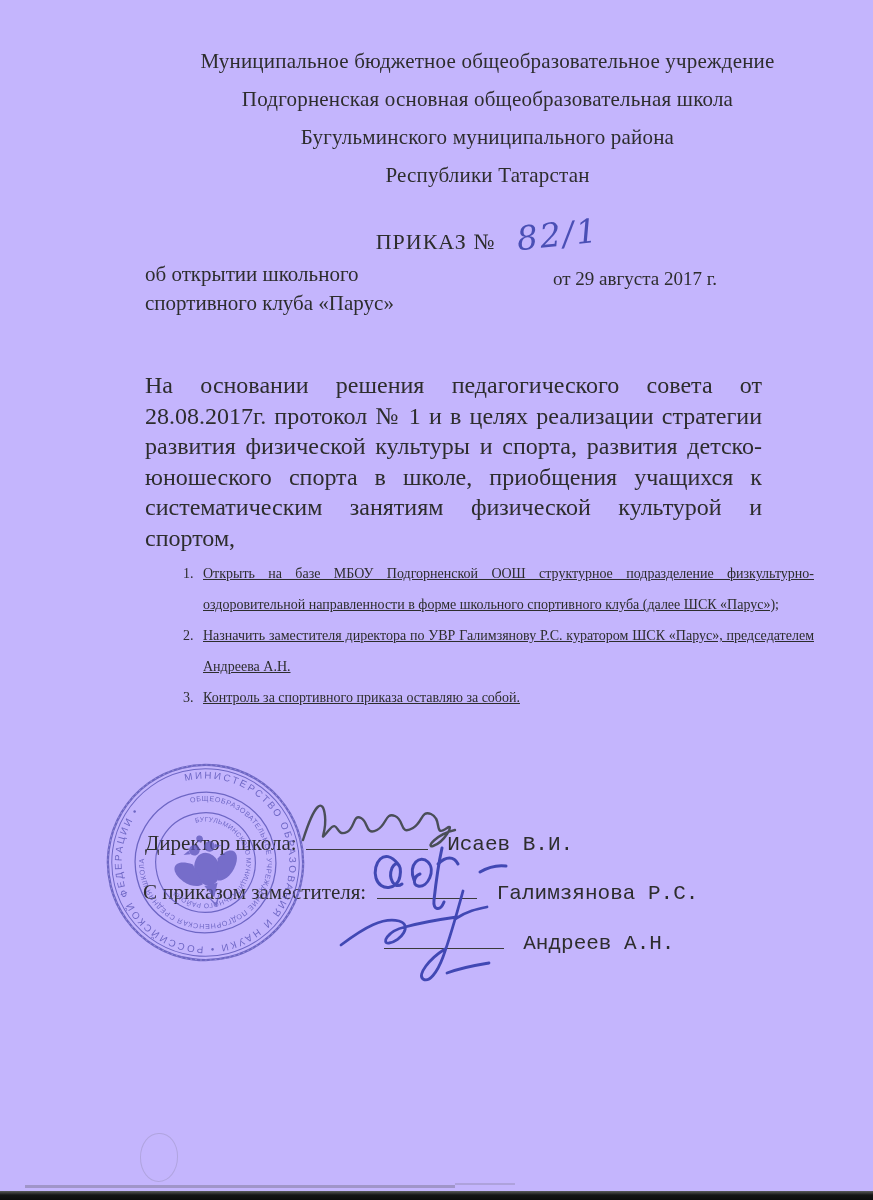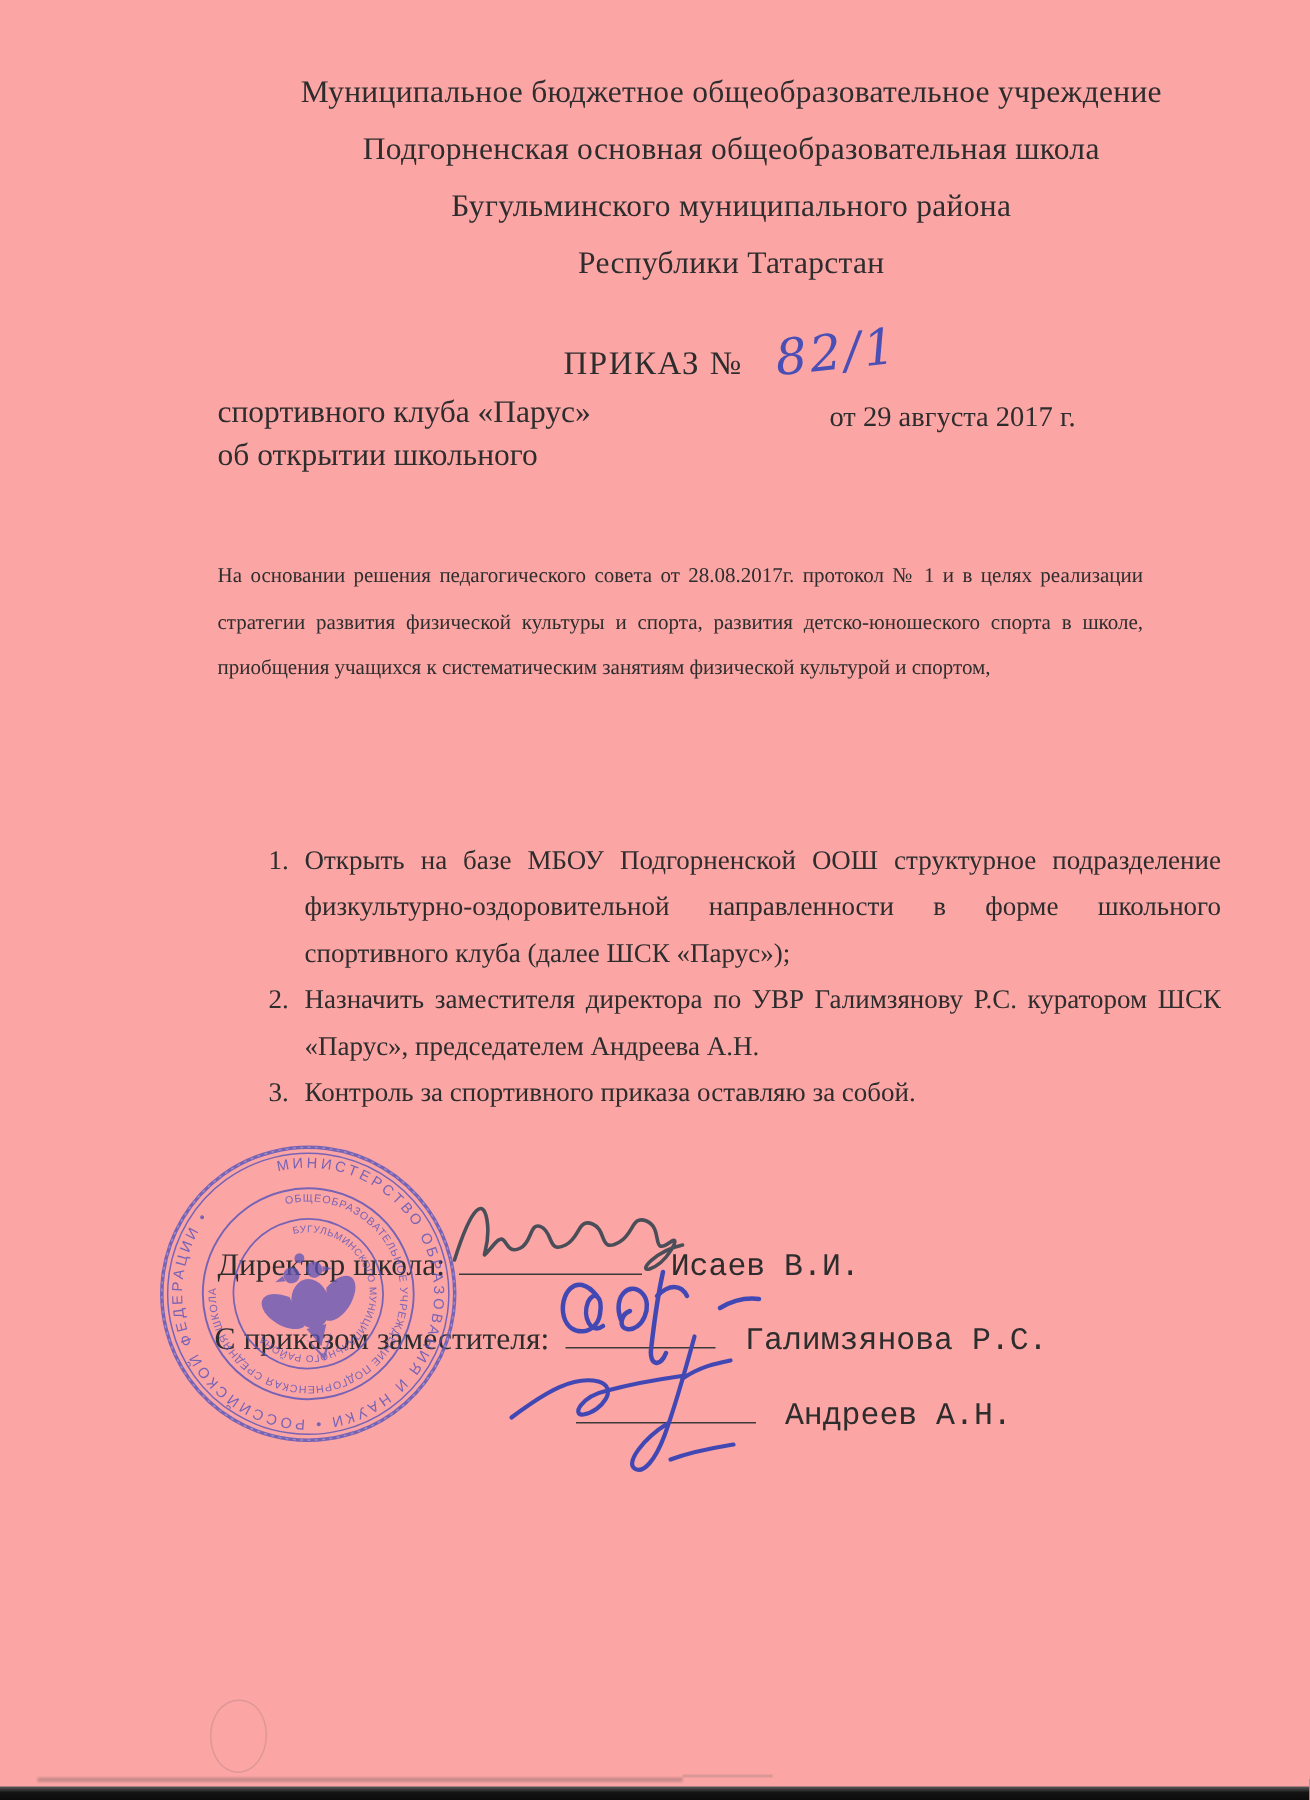--- a/index.html
+++ b/index.html
@@ -1,20 +1,20 @@
 <!DOCTYPE html>
 <html lang="ru"><head>
 <meta charset="utf-8">
 <style>
   html,body{margin:0;padding:0;background:#888;}
   .page{
     position:relative;
     width:873px;height:1200px;
     margin:0 auto;
-    background:#fca5a5;
+    background:#c4b5fd;
     overflow:hidden;
     font-family:"Liberation Serif", serif;
     color:#2d2d2d;
   }
   
   .doc-header{
     position:absolute;left:100px;top:42px;width:775px;
     text-align:center;
   }
   .doc-header .hline{
@@ -40,32 +40,32 @@
     position:absolute;left:145px;top:260px;width:300px;
     font-size:21px;line-height:29px;
   }
   .date-block{
     position:absolute;left:553px;top:268px;width:210px;
     font-size:19px;
   }
   
   .preamble{
     position:absolute;left:145px;top:370px;width:617px;
-    font-size:14px;line-height:30.5px;
+    font-size:24px;line-height:30.5px;
     text-align:justify;text-align-last:left;
   }
   
   .directive{
     position:absolute;left:145px;top:525px;
     font-size:22px;letter-spacing:.5px;
   }
   .order-list{
     position:absolute;left:145px;top:558px;width:617px;
     margin:0;padding:0 0 0 52px;
-    font-size:18px;line-height:31px;
+    font-size:14px;line-height:31px;text-decoration:underline;
   }
   .order-list li{
     text-align:justify;text-align-last:left;
     padding-left:6px;
   }
   
   .sig-row{position:absolute;font-size:21px;white-space:nowrap;}
   .sig-row .uline{
     display:inline-block;border-bottom:1.3px solid #3a3a3a;
     vertical-align:baseline;
@@ -117,22 +117,22 @@
     <div class="hline">Подгорненская основная общеобразовательная школа</div>
     <div class="hline">Бугульминского муниципального района</div>
     <div class="hline">Республики Татарстан</div>
   </div>
 
   <div class="order-title">
     <span>ПРИКАЗ №</span><span class="order-no-handwritten">82/1</span>
   </div>
 
   <div class="subject-block">
+    <div>об открытии школьного</div>
     <div>спортивного клуба «Парус»</div>
-    <div>об открытии школьного</div>
   </div>
   <div class="date-block">от 29 августа 2017 г.</div>
 
   <div class="preamble">На основании решения педагогического совета от 28.08.2017г. протокол № 1 и в целях реализации стратегии развития физической культуры и спорта, развития детско-юношеского спорта в школе, приобщения учащихся к систематическим занятиям физической культурой и спортом,</div>
 
 
   <ol class="order-list">
     <li><span>Открыть на базе МБОУ Подгорненской ООШ структурное подразделение физкультурно-оздоровительной направленности в форме школьного спортивного клуба (далее ШСК «Парус»);</span></li>
     <li><span>Назначить заместителя директора по УВР Галимзянову Р.С. куратором ШСК «Парус», председателем Андреева А.Н.</span></li>
     <li><span>Контроль за спортивного приказа оставляю за собой.</span></li>

